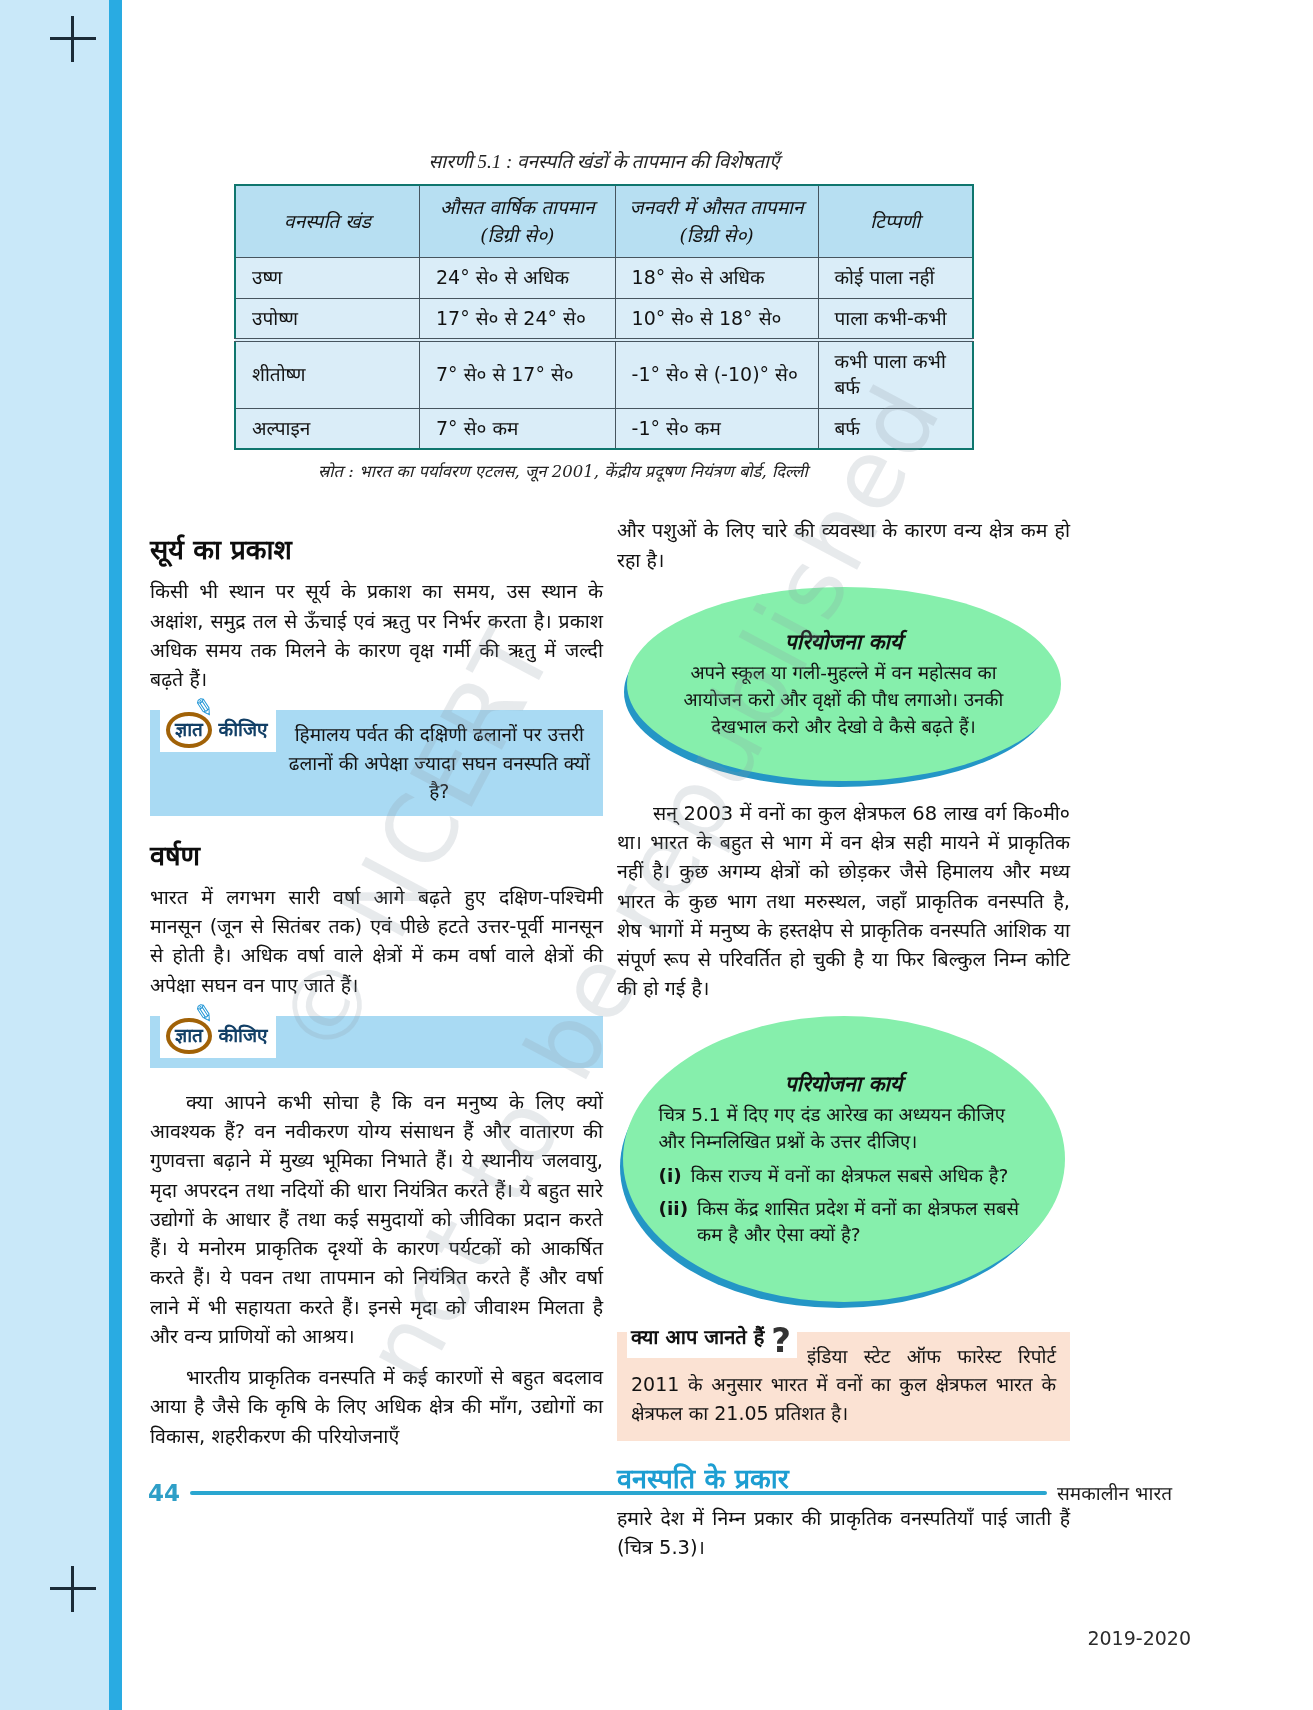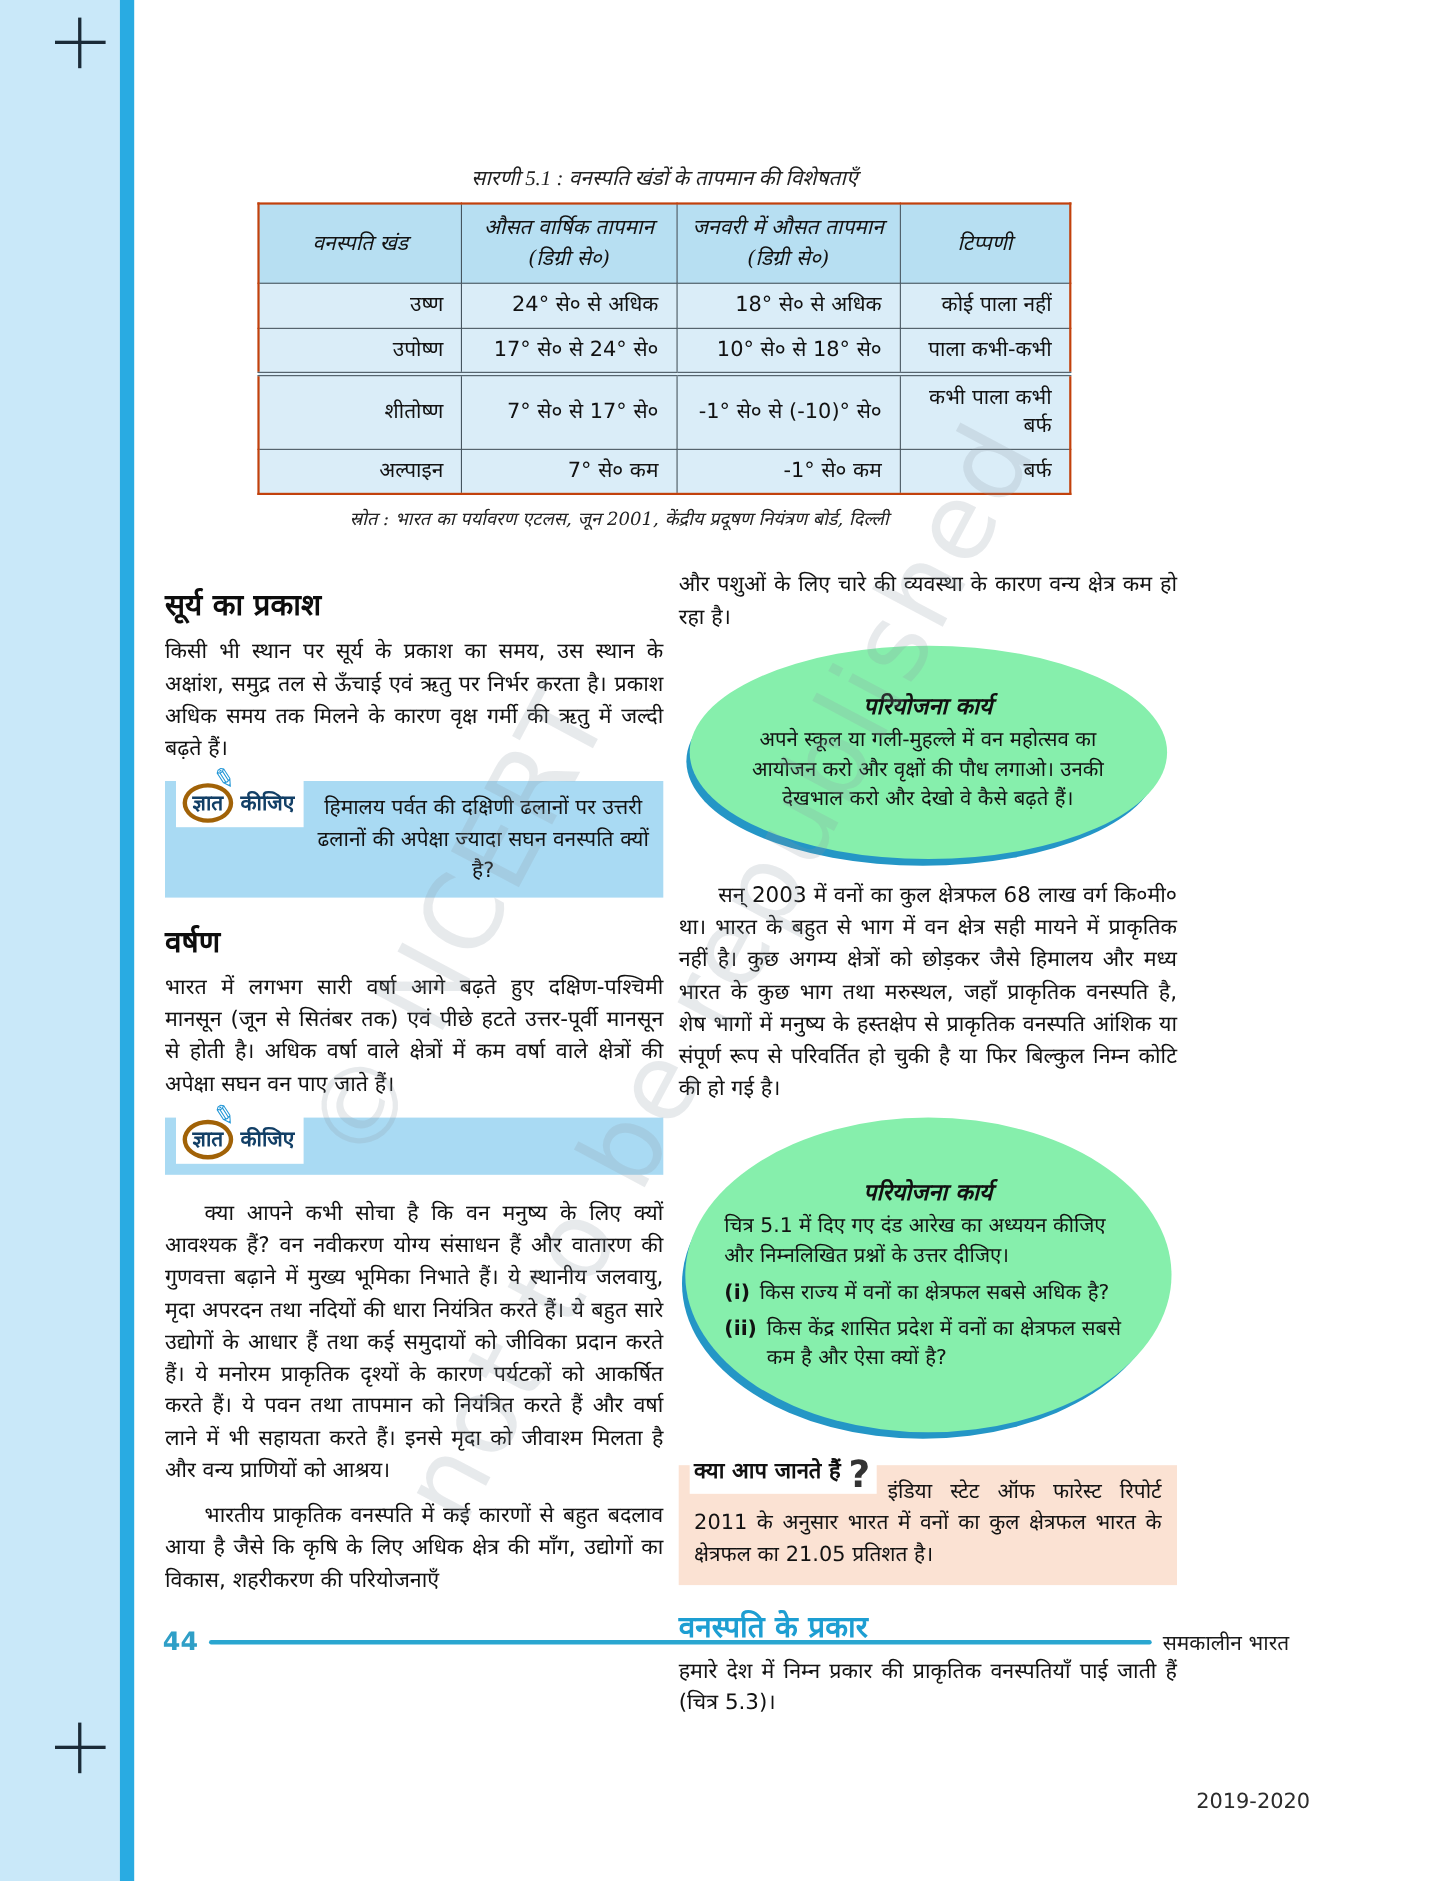--- a/index.html
+++ b/index.html
@@ -18,29 +18,29 @@
   .crop-bottom{left:50px;top:1566px;}
 
   .content{position:absolute;left:150px;top:148px;width:1022px;z-index:2;}
 
   
   .table-block{width:740px;margin-left:84px;}
   .table-title{
     text-align:center;font-family:Liberation Serif, serif;font-style:italic;
     font-size:19px;margin:0 0 10px 0;color:#222;
   }
-  table.temp{border-collapse:collapse;width:100%;border:2px solid #c2410c;}
+  table.temp{border-collapse:collapse;width:100%;border:2px solid #0f766e;}
   table.temp th,table.temp td{
     border:1.5px solid #46555f;font-size:19px;vertical-align:middle;
   }
   table.temp th{
     background:#b7dff2;font-family:"DejaVu Serif",serif;font-style:italic;
     font-weight:normal;padding:8px 10px;line-height:1.45;text-align:center;
   }
-  table.temp td{background:#daedf8;padding:7px 16px;line-height:1.35;text-align:right;}
+  table.temp td{background:#daedf8;padding:7px 16px;line-height:1.35;text-align:left;}
   tr.dbl td{border-top:4px double #46555f;}
   .c1{width:25%;} .c2{width:26.5%;} .c3{width:27.5%;} .c4{width:21%;}
   .table-source{
     font-family:"DejaVu Serif",serif;font-style:italic;font-size:16.5px;
     margin:9px 0 0 84px;color:#222;
   }
 
   
   .columns{display:flex;gap:14px;margin-top:34px;}
   .col{flex:0 0 453px;width:453px;}

